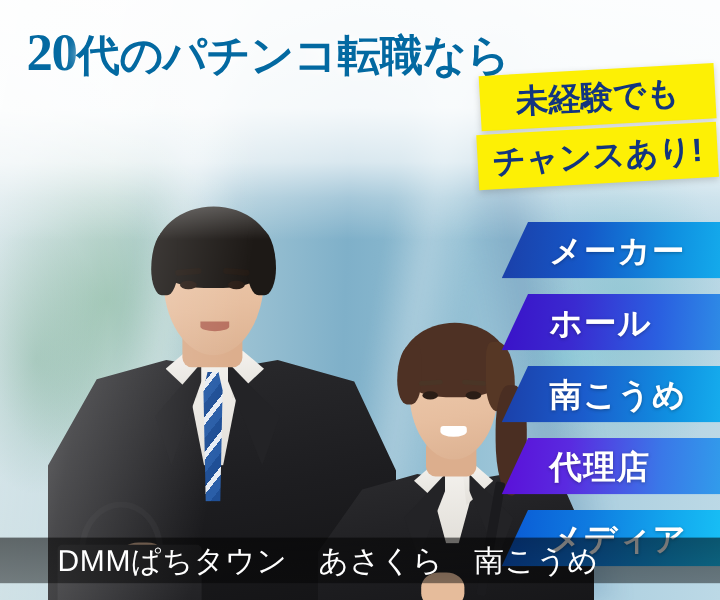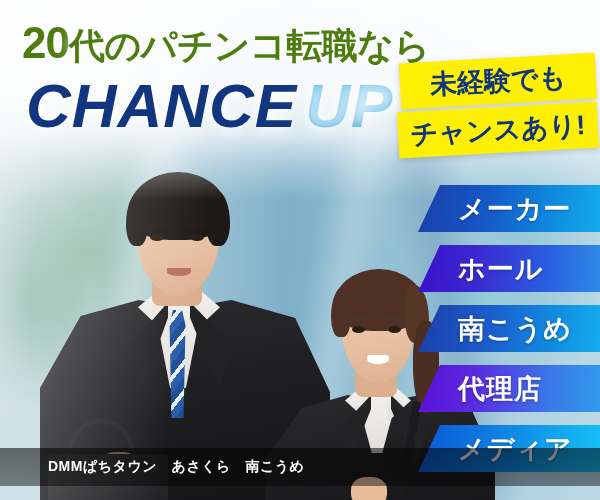--- a/index.html
+++ b/index.html
@@ -108,23 +108,24 @@
   .photo-blur-soft { filter: blur(.4px); }
 
   
   .headline {
     position: absolute;
     left: 22px;
     top: 18px;
     font-size: 36px;
     font-weight: 700;
     letter-spacing: -0.5px;
-    color: #4d7c0f;
+    color: #0369a1;
     white-space: nowrap;
     text-shadow: 0 0 10px rgba(255,255,255,.95), 0 0 18px rgba(255,255,255,.8);
+    font-family: Liberation Serif, serif;
   }
   .headline .num {
     font-size: 44px;
     letter-spacing: -1px;
   }
 
   .logo {
     position: absolute;
     left: 26px;
     top: 70px;
@@ -199,22 +200,22 @@
     left: 0;
     top: 448px;
     width: 600px;
     height: 38px;
     background: linear-gradient(180deg, rgba(0,0,0,.55), rgba(0,0,0,.45));
     display: flex;
     align-items: center;
   }
   .caption-text {
     color: #ffffff;
-    font-size: 14px;
-    font-weight: 700;
+    font-size: 25px;
+    font-weight: 400;
     letter-spacing: 0.5px;
     margin-left: 48px;
     white-space: pre;
   }
 </style>
 </head>
 <body>
 
 <div id="banner">
 
@@ -304,23 +305,20 @@
 
   </div>
 
   <div class="bg-layer bg-top-wash"></div>
   <div class="bg-layer bg-left-wash"></div>
 
   <div class="headline">
     <span class="num">20</span><span>代のパチンコ転職なら</span>
   </div>
 
-  <div class="logo">
-    <span>CHANCE</span><span class="up">UP</span>
-  </div>
 
   <div class="badge badge-1">
     <span>未経験でも</span>
   </div>
   <div class="badge badge-2">
     <span>チャンスあり!</span>
   </div>
 
   <div class="cat-btn cat-1">
     <span>メーカー</span>

